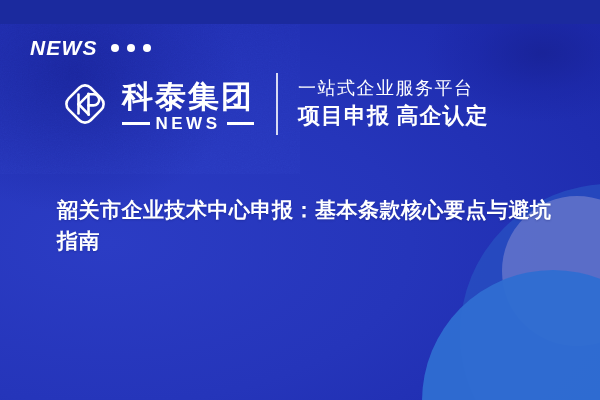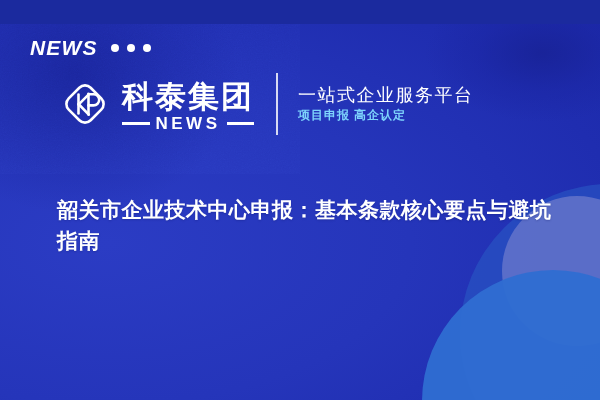--- a/index.html
+++ b/index.html
@@ -181,23 +181,23 @@
   .tagline-main {
     font-size: 18px;
     font-weight: 300;
     color: #ffffff;
     letter-spacing: 1.5px;
     line-height: 1.16;
     white-space: nowrap;
   }
   .tagline-sub {
     font-family: "Liberation Serif", "DejaVu Serif", serif;
-    font-size: 12px;
-    font-weight: bold;
-    color: #7dd3fc;
+    font-size: 22px;
+    font-weight: bold;
+    color: #ffffff;
     letter-spacing: 1px;
     line-height: 1.25;
     margin-top: 3px;
     white-space: nowrap;
   }
 
   
   .headline {
     position: absolute;
     top: 157px;

